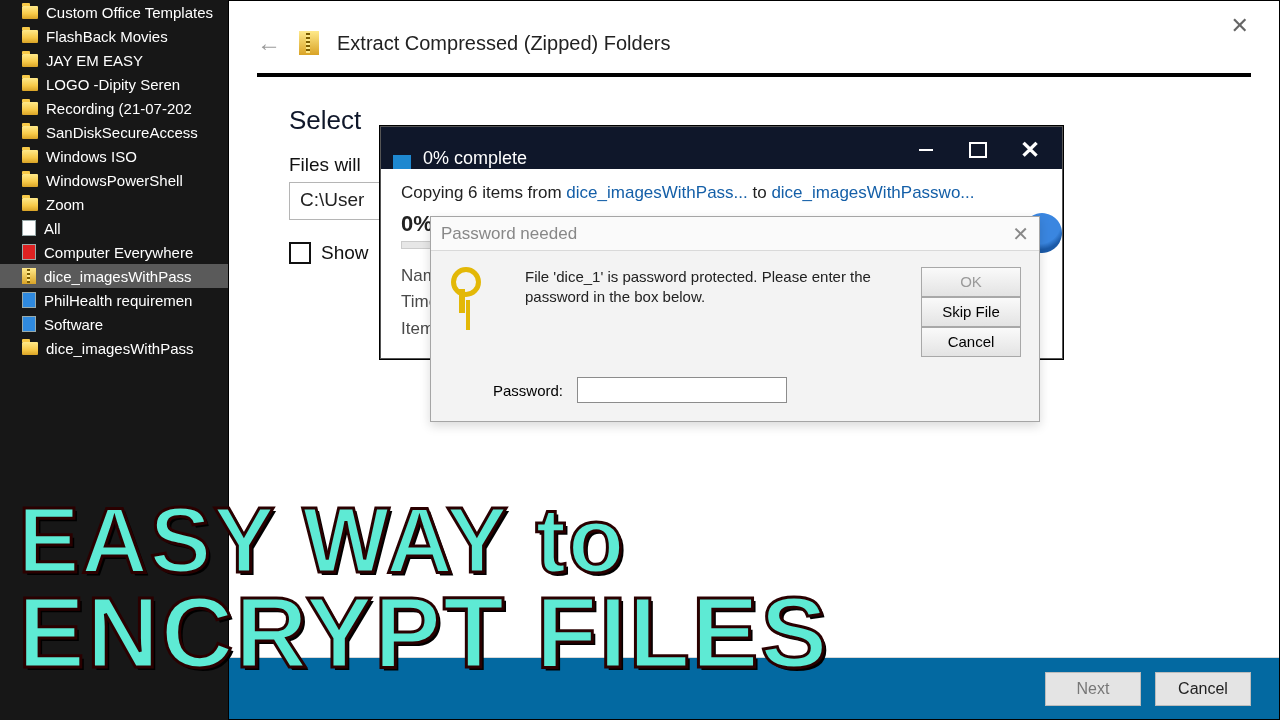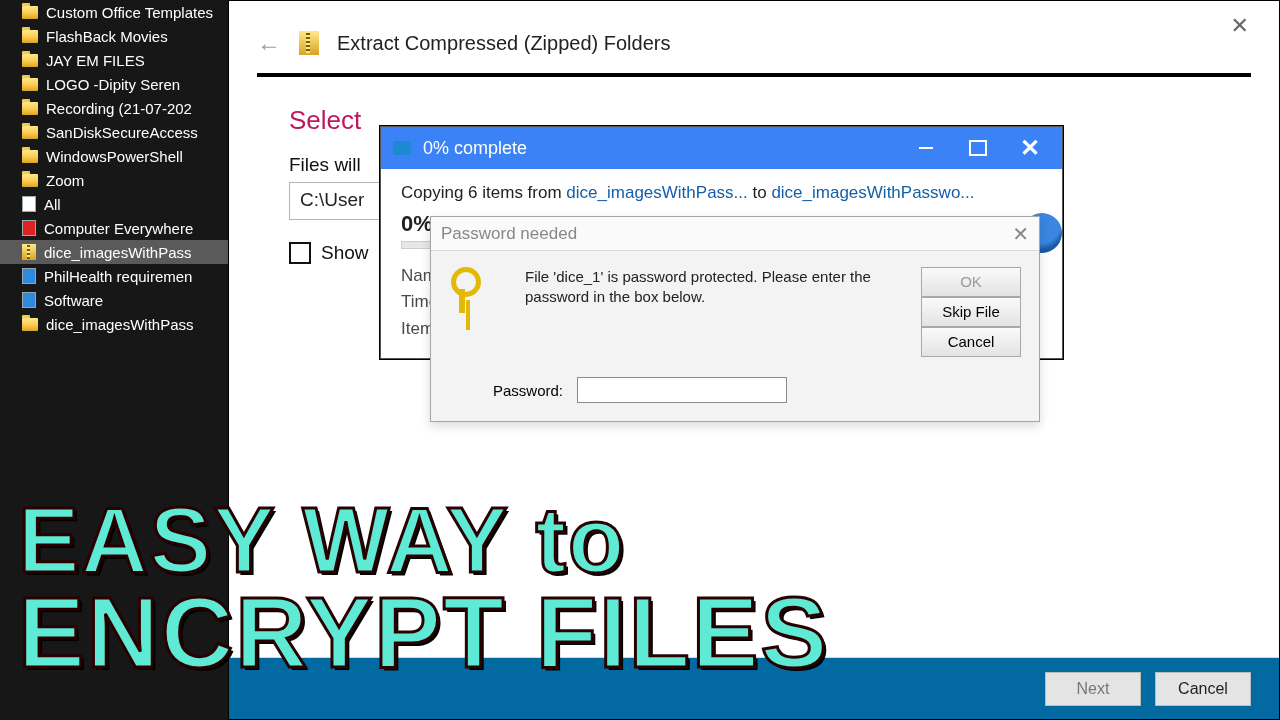--- a/index.html
+++ b/index.html
@@ -19,32 +19,32 @@
 
 
 .wizard { position:absolute; left:228px; top:0; right:0; height:720px; background:#fff; border:1px solid #000; }
 .wizard .close-x { position:absolute; top:12px; right:30px; font-size:22px; color:#666; cursor:pointer;}
 .wizard .header { display:flex; align-items:center; gap:18px; padding:28px 28px 12px 28px; }
 .wizard .back-arrow { font-size:24px; color:#9a9a9a; }
 .wizard .hdr-icon { width:20px; height:24px; background:linear-gradient(#ffe98a,#d9a326); position:relative;}
 .wizard .hdr-icon::after{content:"";position:absolute;left:7px;top:2px;width:4px;height:20px;background:repeating-linear-gradient(#7a5b00 0 2px,#ffe98a 2px 4px);}
 .wizard .hdr-title { font-size:20px; color:#222; }
 .wizard .rule { height:4px; background:#000; margin:4px 28px 0 28px;}
-.wizard .section-title { color:#be185d; font-size:26px; padding:28px 0 18px 60px; }
+.wizard .section-title { color:#0f172a; font-size:26px; padding:28px 0 18px 60px; }
 .wizard .lbl { font-size:19px; color:#111; padding-left:60px; padding-bottom:6px;}
 .wizard .pathbox { margin-left:60px; width:760px; height:38px; border:1px solid #b5b5b5; padding:6px 10px; font-size:19px; color:#222; background:#fff;}
 .wizard .chk-row { display:flex; align-items:center; gap:10px; padding:22px 0 0 60px; font-size:19px; color:#111;}
 .wizard .chk { width:22px; height:22px; border:2px solid #111; background:#fff;}
 .wizard .footer { position:absolute; left:0; right:0; bottom:0; height:62px; background:#0369a1; border-top:1px solid #d8d8d8; display:flex; justify-content:flex-end; align-items:center; gap:14px; padding-right:28px;}
 .wizard .footer .btn { width:96px; height:34px; border:1px solid #bcbcbc; background:#e4e4e4; font-size:16px; color:#777; text-align:center; line-height:32px;}
 .wizard .footer .btn.cancel{ color:#222; }
 
 
 .progress { position:absolute; left:380px; top:126px; width:683px; background:#fff; border:1px solid #555; box-shadow:0 0 0 1px #000;}
-.progress .titlebar { height:42px; background:#3b82f6; color:#fff; display:flex; align-items:center; padding:0 6px 0 12px; font-size:18px;}
+.progress .titlebar { height:42px; background:#0f172a; color:#fff; display:flex; align-items:flex-end; padding:0 6px 0 12px; font-size:18px;}
 .progress .titlebar .ticon{ width:18px; height:14px; background:#1e88d0; margin-right:12px;}
 .progress .titlebar .spacer{flex:1;}
 .progress .tb-btn { width:52px; height:38px; display:flex; align-items:center; justify-content:center; color:#fff; font-size:20px;}
 .progress .tb-btn.min::before{content:"";width:14px;height:2px;background:#fff;}
 .progress .tb-btn.max::before{content:"";width:14px;height:12px;border:2px solid #fff;}
 .progress .tb-btn.close{ font-size:24px; font-weight:bold;}
 .progress .body { padding:14px 20px 16px 20px; font-size:17px; color:#222; position:relative;}
 .progress .copyline { margin-bottom:8px;}
 .progress .copyline .lnk{ color:#145fa8;}
 .progress .pct { font-size:22px; font-weight:600; margin-bottom:4px;}
@@ -81,33 +81,37 @@
   <div class="item">
       <span class="folder-icon"></span>
       <span>Custom Office Templates</span>
     </div>
   <div class="item">
       <span class="folder-icon"></span>
       <span>FlashBack Movies</span>
     </div>
   <div class="item">
       <span class="folder-icon"></span>
-      <span>JAY EM FILES</span>
+      <span>JAY EM EASY</span>
     </div>
   <div class="item">
       <span class="folder-icon"></span>
       <span>LOGO -Dipity Seren</span>
     </div>
   <div class="item">
       <span class="folder-icon"></span>
       <span>Recording (21-07-202</span>
     </div>
   <div class="item">
       <span class="folder-icon"></span>
       <span>SanDiskSecureAccess</span>
+    </div>
+  <div class="item">
+      <span class="folder-icon"></span>
+      <span>Windows ISO</span>
     </div>
   <div class="item">
       <span class="folder-icon"></span>
       <span>WindowsPowerShell</span>
     </div>
   <div class="item">
       <span class="folder-icon"></span>
       <span>Zoom</span>
     </div>
   <div class="item">

